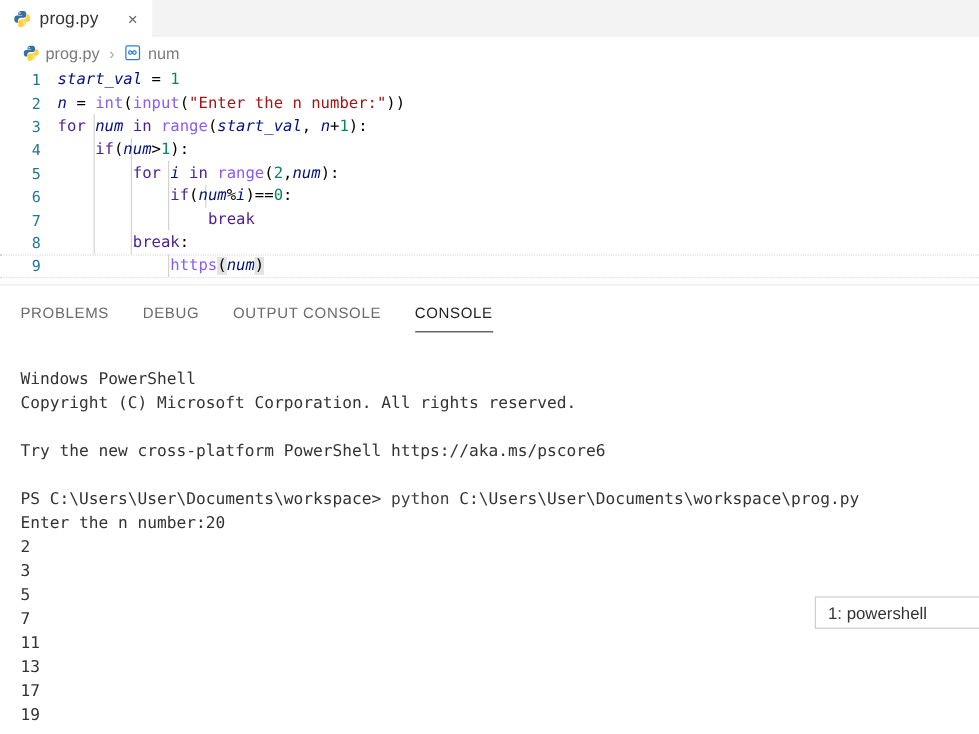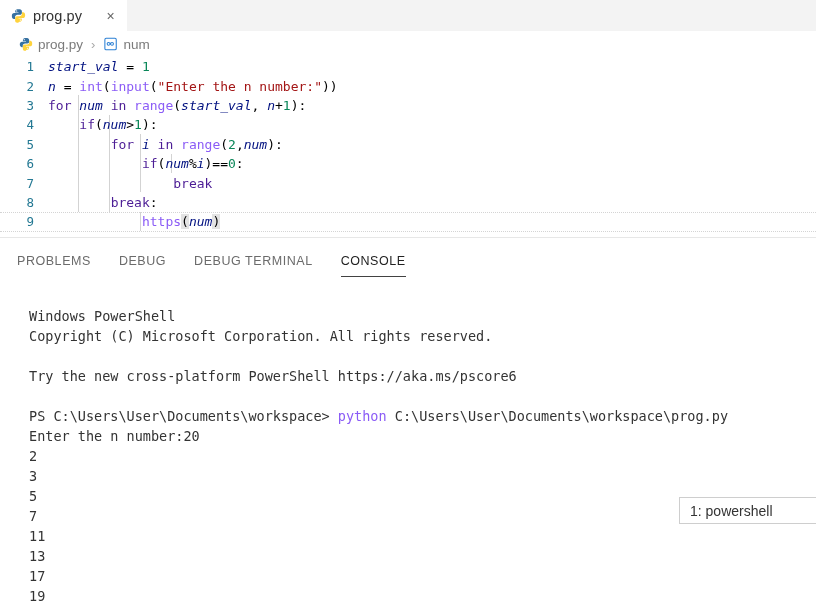--- a/index.html
+++ b/index.html
@@ -216,22 +216,22 @@
     height: 306px;
     padding: 0 0 0 17px;
     box-sizing: border-box;
     font-family: "DejaVu Sans Mono", "Liberation Mono", monospace;
     font-size: 13.5px;
     color: #333333;
     line-height: 20px;
     white-space: pre;
     overflow: hidden;
   }
-  .tline { height: 20px; white-space: pre; margin-left: 12px; }
-  .t-cmd { color: #8b5cf6; }
+  .tline { height: 20px; white-space: pre; }
+  .t-cmd { color: #404040; }
   .t-default { color: #333333; }
 </style>
 </head>
 <body>
 
 <div id="app">
 
   <div class="tabbar">
     <div class="tab">
       <span class="symbol-icon">
@@ -293,21 +293,21 @@
 
   <div class="panel">
     <div class="panel-tabs" id="panel-tabs">
         <div class="ptab">
           <span>PROBLEMS</span>
         </div>
         <div class="ptab">
           <span>DEBUG</span>
         </div>
         <div class="ptab">
-          <span>DEBUG TERMINAL</span>
+          <span>OUTPUT CONSOLE</span>
         </div>
         <div class="ptab active">
           <span>CONSOLE</span>
         </div>
       </div>
 
     <div class="term-select">
       <span>1: powershell</span>
     </div>
 

